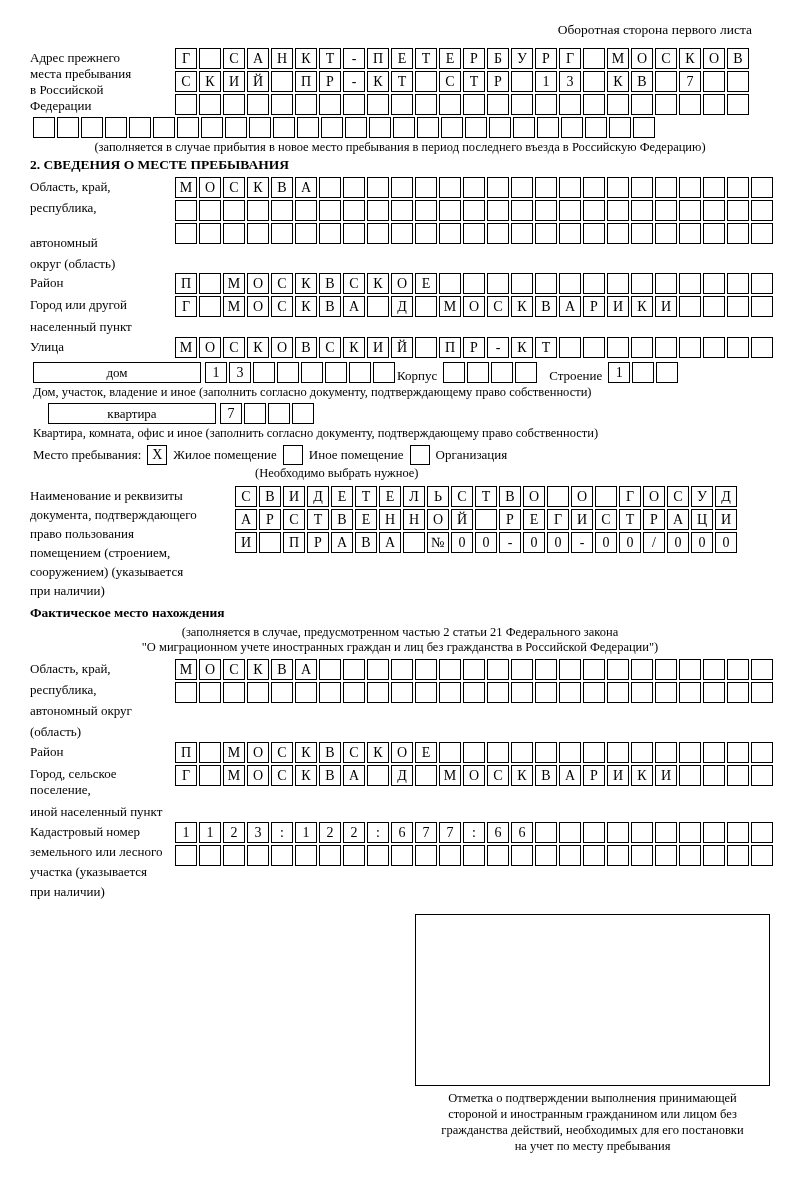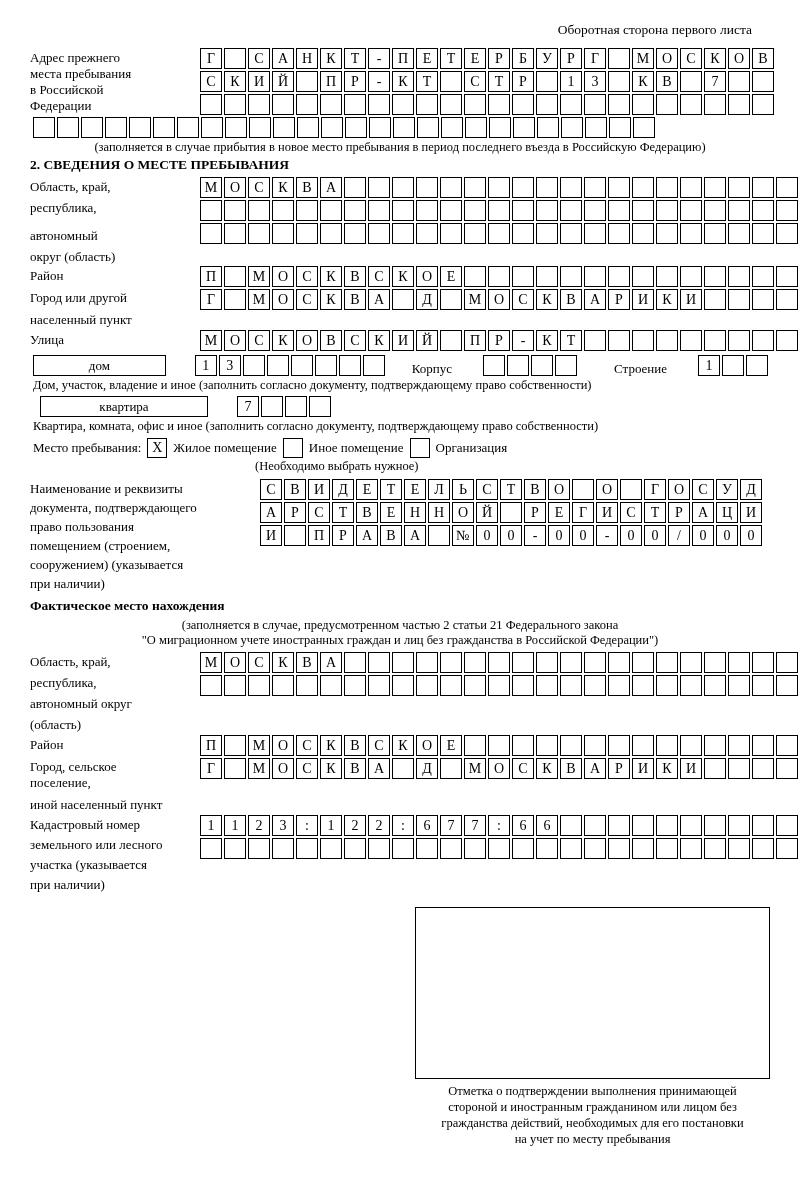--- a/index.html
+++ b/index.html
@@ -96,21 +96,21 @@
     height: 172px;
     box-sizing: border-box;
   }
   .bottom-caption {
     width: 355px;
     text-align: center;
     font-size: 12.5px;
     line-height: 16px;
     margin-top: 4px;
   }
-  .flexrow { display: flex; align-items: flex-start; gap: 25px; }
+  .flexrow { display: flex; align-items: flex-start; }
 </style>
 </head>
 <body>
 
 <div class="page">
 
   <div class="hdr-right">Оборотная сторона первого листа</div>
 
   <div class="flexrow" style="margin-top:0px;">
     <div class="lbl-col" style="width:145px; padding-top:2px;">
@@ -229,21 +229,21 @@
       <div class="bx"></div>
     </div>
   <div class="small-note" style="margin-top:1px;">(заполняется в случае прибытия в новое место пребывания в период последнего въезда в Российскую Федерацию)</div>
 
   <div class="section-title">2. СВЕДЕНИЯ О МЕСТЕ ПРЕБЫВАНИЯ</div>
 
   <div class="flexrow">
     <div class="lbl-col" style="width:145px; padding-top:2px;">
       <div>Область, край,</div>
       <div style="margin-top:5px;">республика,</div>
-      <div style="margin-top:12px;">автономный</div>
+      <div style="margin-top:19px;">автономный</div>
       <div style="margin-top:5px;">округ (область)</div>
     </div>
     <div>
       <div class="boxes blk" id="sr0">
           <div class="bx">М</div>
           <div class="bx">О</div>
           <div class="bx">С</div>
           <div class="bx">К</div>
           <div class="bx">В</div>
           <div class="bx">А</div>
@@ -442,21 +442,21 @@
     <div class="lbl" style="margin-left:10px; margin-right:6px;">Строение</div>
     <div class="boxes" id="hs0">
         <div class="bx">1</div>
         <div class="bx"></div>
         <div class="bx"></div>
       </div>
   </div>
   <div class="italic-note" style="margin-top:2px; margin-left:3px;">Дом, участок, владение и иное (заполнить согласно документу, подтверждающему право собственности)</div>
 
   <div class="flexrow" style="margin-top:3px; align-items:center;">
-    <div class="wide-field" style="width:168px; margin-left:10px;">квартира</div>
+    <div class="wide-field" style="width:168px; margin-left:18px;">квартира</div>
     <div class="boxes" id="fb0" style="margin-left:4px;">
         <div class="bx">7</div>
         <div class="bx"></div>
         <div class="bx"></div>
         <div class="bx"></div>
       </div>
   </div>
   <div class="italic-note" style="margin-top:2px; margin-left:3px;">Квартира, комната, офис и иное (заполнить согласно документу, подтверждающему право собственности)</div>
 
   <div class="mark-row" style="margin-top:4px; margin-left:3px;">

